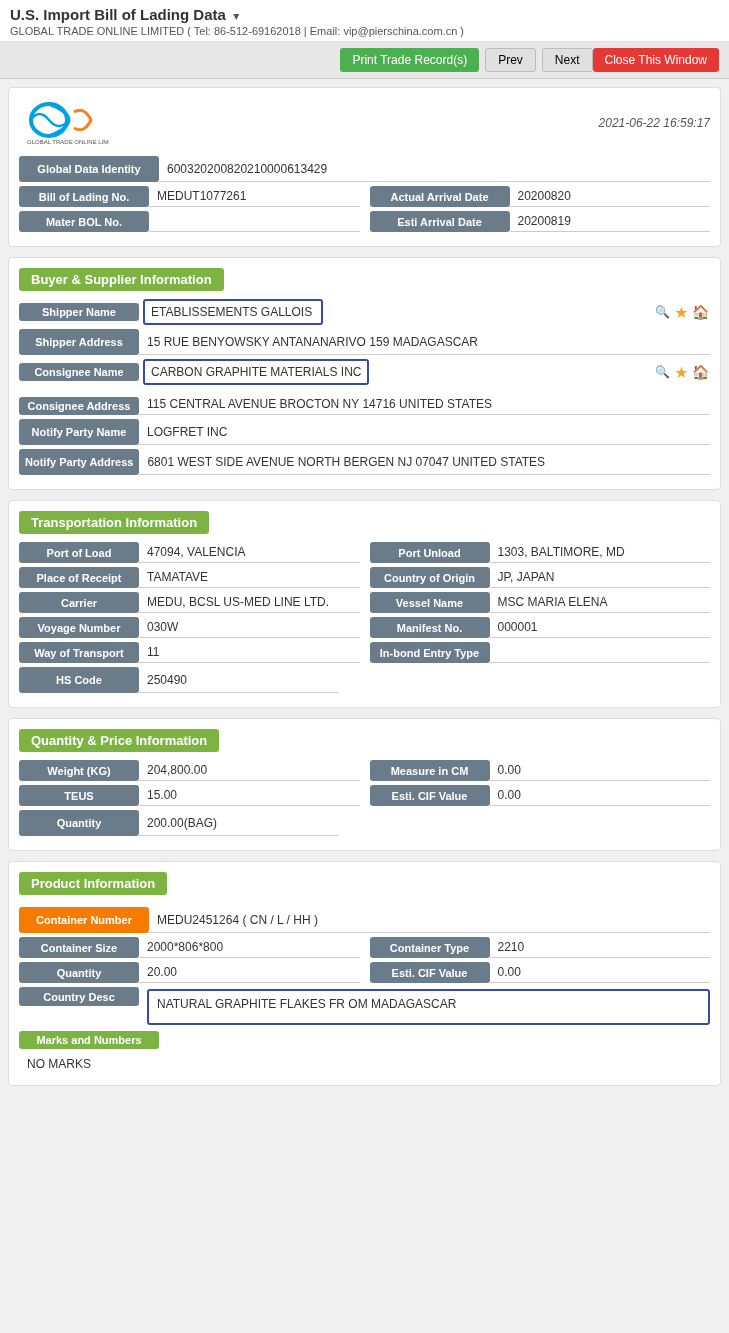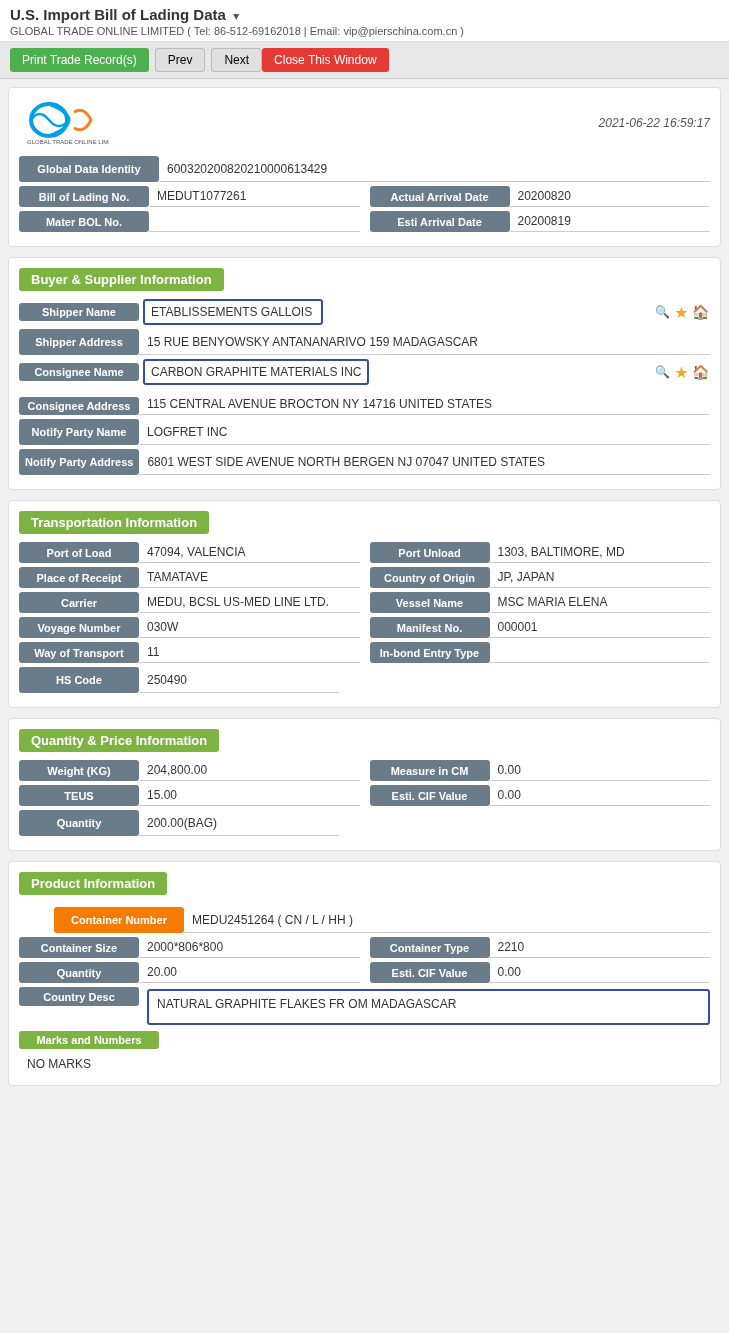--- a/index.html
+++ b/index.html
@@ -18,21 +18,21 @@
     .top-bar .subtitle {
       font-size: 11px;
       color: #555;
       margin-top: 2px;
     }
     .toolbar {
       background: #e8e8e8;
       padding: 6px 10px;
       display: flex;
       align-items: center;
-      justify-content: flex-start;
+      justify-content: flex-end;
       border-bottom: 1px solid #ccc;
     }
     .toolbar-left { display: flex; align-items: center; gap: 6px; }
     .btn-print {
       background: #4caf50;
       color: white;
       border: none;
       padding: 5px 12px;
       border-radius: 3px;
       cursor: pointer;
@@ -378,21 +378,21 @@
     <div class="data-row" style="margin-top:4px;">
       <div class="label-cell" style="min-width:120px;">Quantity</div>
       <div class="value-cell" style="max-width:200px;">200.00(BAG)</div>
     </div>
   </div>
 
   <div class="card">
     <div>
       <span class="section-title">Product Information</span>
     </div>
-    <div class="data-row" style="margin-top:4px;margin-left:35px;">
+    <div class="data-row" style="margin-top:4px;">
       <div class="label-cell orange" style="min-width:130px;">Container Number</div>
       <div class="value-cell">MEDU2451264 ( CN / L / HH )</div>
     </div>
     <div class="half-row" style="margin-top:4px;">
       <div class="half">
         <div class="label-cell" style="min-width:120px;">Container Size</div>
         <div class="value-cell">2000*806*800</div>
       </div>
       <div class="half">
         <div class="label-cell" style="min-width:120px;">Container Type</div>

